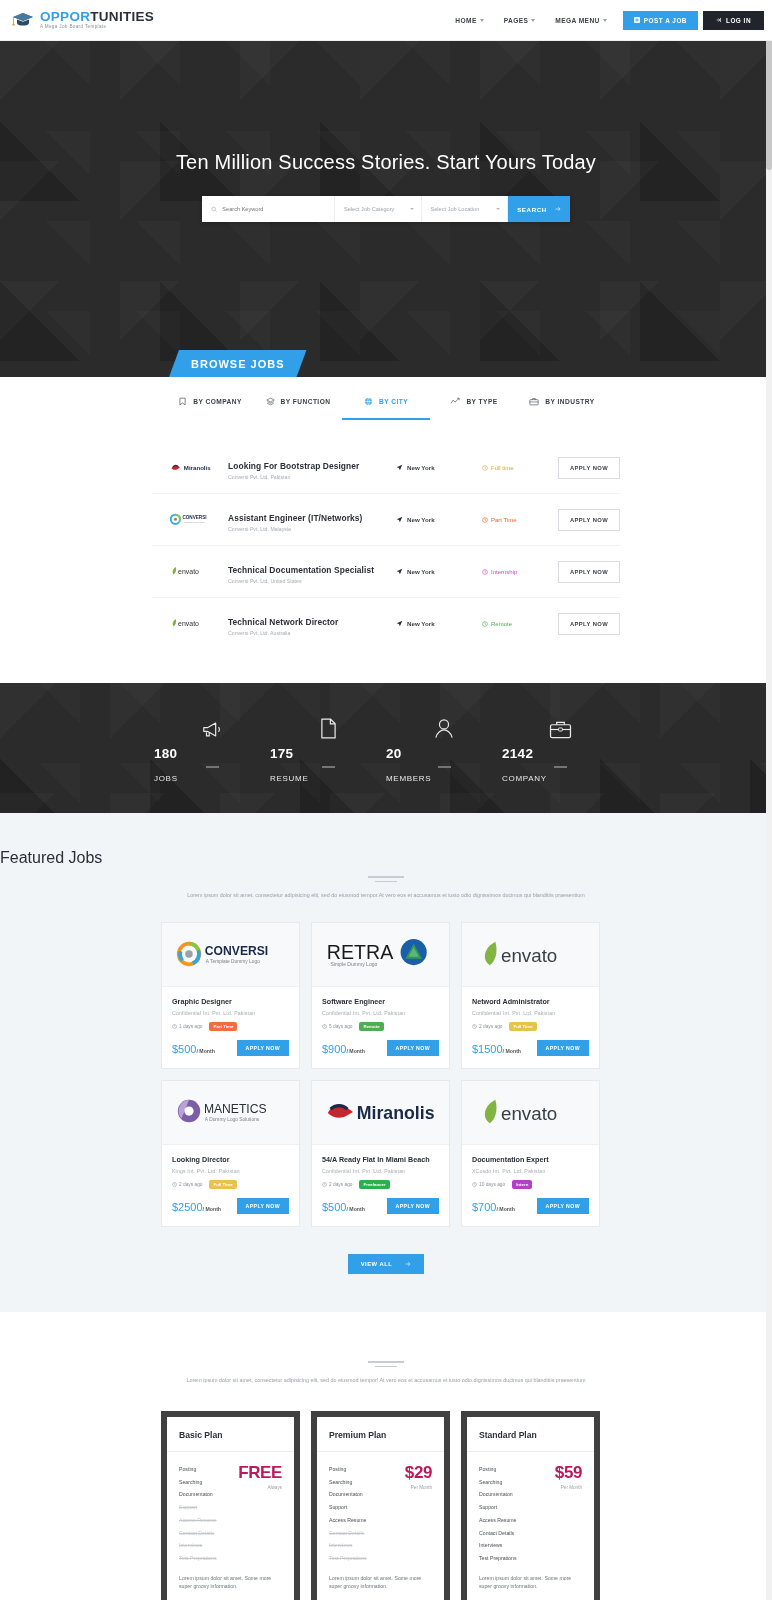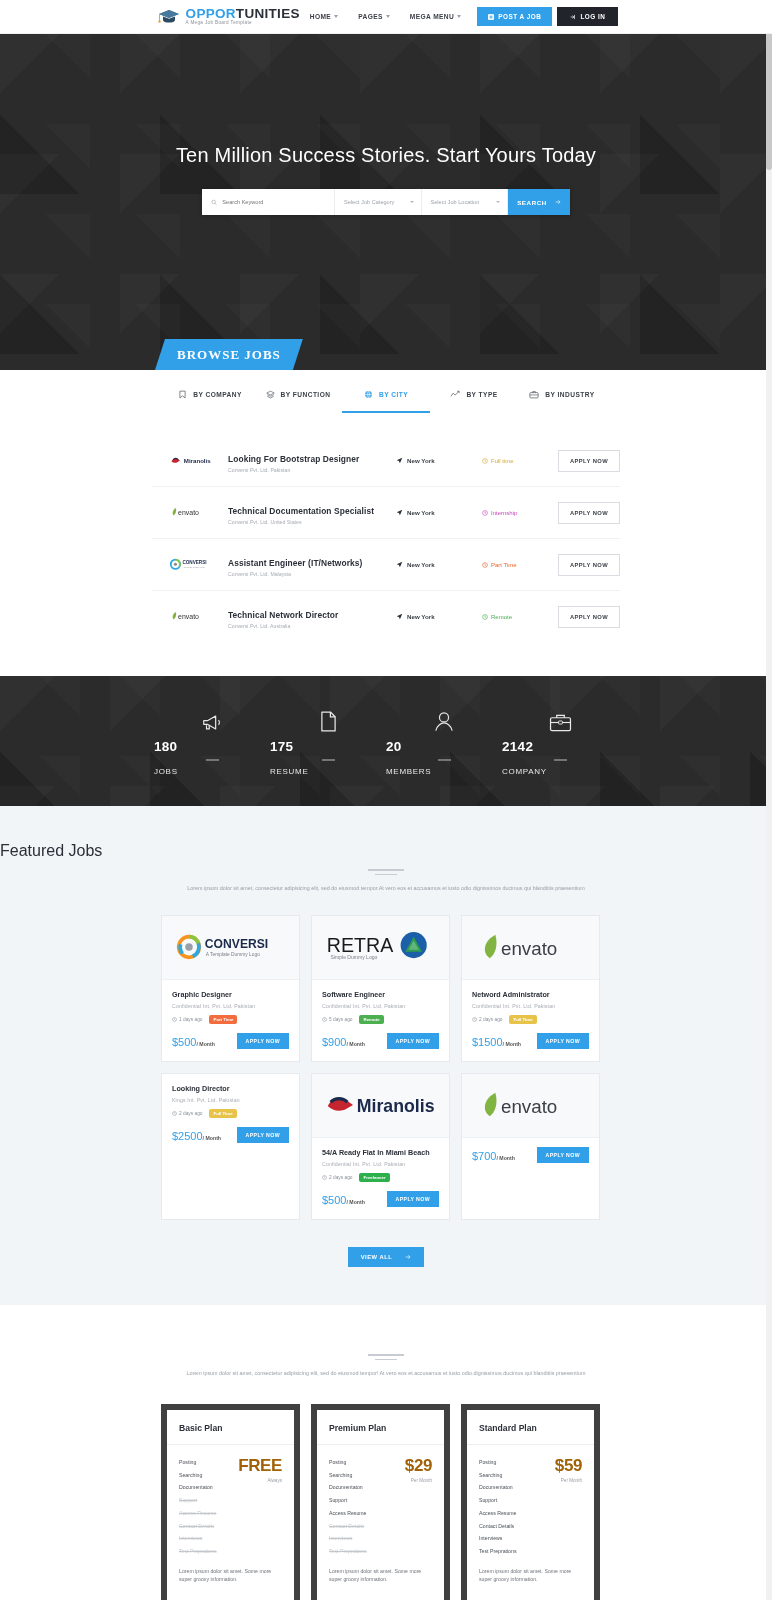--- a/index.html
+++ b/index.html
@@ -7,22 +7,22 @@
   body {
     font-family: "Liberation Sans", sans-serif;
     background: #ffffff;
     color: #333;
     -webkit-font-smoothing: antialiased;
   }
   .page { width: 772px; position: relative; overflow: hidden; }
 
   
   .header {
-    height: 34px; background: #fff; display: flex; align-items: center;
-    justify-content: center; padding: 0 8px 0 10px;
+    height: 41px; background: #fff; display: flex; align-items: center;
+    justify-content: space-between; padding: 0 8px 0 10px;
     border-bottom: 1px solid #f0f0f0; position: relative; z-index: 20;
   }
   .logo { display: flex; align-items: center; gap: 4px; }
   .logo-cap { width: 26px; height: 20px; position: relative; }
   .logo-text { line-height: 1; }
   .logo-title { font-size: 13.5px; font-weight: bold; letter-spacing: .3px; }
   .logo-title .b { color: #32a0e8; }
   .logo-title .d { color: #2b2f38; }
   .logo-sub { font-size: 4.6px; color: #8b9099; letter-spacing: .35px; margin-top: 1px; }
   .nav { display: flex; align-items: center; gap: 0; }
@@ -68,25 +68,24 @@
   .sf-sel {
     flex: 1; display: flex; align-items: center; justify-content: space-between;
     padding: 0 7px 0 9px; border-right: 1px solid #ededed; font-size: 5.6px; color: #9ea3aa; cursor: pointer;
   }
   .sel-caret { width: 0; height: 0; border-left: 2.2px solid transparent; border-right: 2.2px solid transparent; border-top: 2.8px solid #b4b8be; }
   .sf-btn {
     flex: 0 0 62px; background: #32a0e8; color: #fff; font-size: 6.2px; font-weight: bold;
     letter-spacing: .6px; display: flex; align-items: center; justify-content: center; gap: 8px; cursor: pointer;
   }
   .browse-tab {
-    position: absolute; left: 155px; bottom: 0; background: #32a0e8; color: #fff;
-    font-size: 13px; font-weight: bold; letter-spacing: 1px; padding: 8px 22px 7px;
+    position: absolute; left: 169px; bottom: 0; background: #32a0e8; color: #fff;
+    font-size: 11px; font-weight: bold; letter-spacing: 1px; padding: 8px 22px 7px;
     clip-path: polygon(10px 0, 100% 0, calc(100% - 10px) 100%, 0 100%);
     cursor: pointer;
-    font-family: Liberation Serif, serif;
   }
 
   
   .tabs-wrap { background: #fff; }
   .tabs { display: flex; justify-content: center; gap: 0; padding: 14px 0 0; }
   .tab {
     display: flex; align-items: center; gap: 6px; font-size: 6.6px; font-weight: bold;
     letter-spacing: .45px; color: #3a3f47; padding: 6px 0 12px; width: 88px;
     justify-content: center; cursor: pointer; border-bottom: 2px solid transparent;
   }
@@ -161,21 +160,21 @@
   
   .pricing { background: #fff; padding: 40px 0 30px; }
   .plans { width: 450px; margin: 26px auto 0; display: flex; gap: 11px; }
   .plan { width: 139px; border: 6px solid #404040; background: #fff; }
   .plan-name { font-size: 8.6px; font-weight: bold; color: #2b2f38; padding: 13px 12px 11px; border-bottom: 1px solid #eceff2; }
   .plan-body { display: flex; padding: 10px 12px 0; }
   .plan-feats { flex: 1; }
   .feat { font-size: 5.2px; color: #4a4f57; padding: 3.4px 0; }
   .feat.off { color: #c3c7cc; text-decoration: line-through; }
   .plan-price { width: 54px; text-align: right; padding-top: 2px; }
-  .plan-amount { font-size: 17px; font-weight: bold; color: #a16207; letter-spacing: -.4px; line-height: 1; }
+  .plan-amount { font-size: 17px; font-weight: bold; color: #be185d; letter-spacing: -.4px; line-height: 1; }
   .plan-period { font-size: 4.6px; color: #9aa0a8; margin-top: 4px; }
   .plan-note { font-size: 5.2px; color: #6f747b; line-height: 1.55; padding: 9px 12px 14px; }
   .plan-btn {
     background: #32a0e8; color: #fff; font-size: 6.6px; padding: 9px 12px; margin: 6px 0 0;
     display: flex; align-items: center; justify-content: space-between; cursor: pointer;
   }
   .scrollbar { position: absolute; right: 0; top: 0; width: 6px; height: 1600px; background: #f1f1f1; }
   .scrollthumb { position: absolute; right: 0; top: 0; width: 6px; height: 170px; background: #c8c8c8; border-radius: 3px; }
 </style>
 </head>
@@ -325,47 +324,20 @@
             <circle cx="5" cy="5" r="4" stroke="currentColor" stroke-width="1" fill="none"></circle>
             <path d="M5 2.6V5l1.8 1.2" stroke="currentColor" stroke-width="1" fill="none"></path>
           </svg>
         <span>Full time</span>
       </div>
       <div class="job-apply">APPLY NOW</div>
     </div>
 
     <div class="jobrow">
       <div class="job-logo">
-        <svg width="44" height="13" viewBox="0 0 60 16">
-            <path d="M5 12c-3-3-1-8 3-10 1 4 0 8-3 10z" fill="#81b441"></path>
-            <text x="11" y="12" font-family="Liberation Sans, sans-serif" font-size="9.5" fill="#333">envato</text>
-          </svg>
-      </div>
-      <div class="job-main">
-        <div class="job-title">Technical Documentation Specialist</div>
-        <div class="job-company">Conversi Pvt. Ltd. United States</div>
-      </div>
-      <div class="job-loc">
-        <svg width="7" height="7" viewBox="0 0 10 10">
-            <path d="M9 1L1 4.6l3.2 1.2L5.6 9z" fill="#2b2f38"></path>
-          </svg>
-        <span>New York</span>
-      </div>
-      <div class="job-type" style="color:#c44bbd">
-        <svg width="6" height="6" viewBox="0 0 10 10">
-            <circle cx="5" cy="5" r="4" stroke="currentColor" stroke-width="1" fill="none"></circle>
-            <path d="M5 2.6V5l1.8 1.2" stroke="currentColor" stroke-width="1" fill="none"></path>
-          </svg>
-        <span>Internship</span>
-      </div>
-      <div class="job-apply">APPLY NOW</div>
-    </div>
-
-    <div class="jobrow">
-      <div class="job-logo">
         <svg width="48" height="14" viewBox="0 0 62 18">
             <circle cx="7" cy="8" r="6" fill="none" stroke="#2fa8e0" stroke-width="2.4"></circle>
             <path d="M7 2a6 6 0 015 9" stroke="#8cc63f" stroke-width="2.4" fill="none"></path>
             <circle cx="7" cy="8" r="2" fill="#888"></circle>
             <text x="16" y="8" font-family="Liberation Sans, sans-serif" font-size="6" font-weight="bold" fill="#1b2a4a">CONVERSI</text>
             <text x="16" y="13" font-family="Liberation Sans, sans-serif" font-size="2.6" fill="#9aa0a8">A Template Dummy Logo</text>
           </svg>
       </div>
       <div class="job-main">
         <div class="job-title">Assistant Engineer (IT/Networks)</div>
@@ -376,20 +348,47 @@
             <path d="M9 1L1 4.6l3.2 1.2L5.6 9z" fill="#2b2f38"></path>
           </svg>
         <span>New York</span>
       </div>
       <div class="job-type" style="color:#e8652a">
         <svg width="6" height="6" viewBox="0 0 10 10">
             <circle cx="5" cy="5" r="4" stroke="currentColor" stroke-width="1" fill="none"></circle>
             <path d="M5 2.6V5l1.8 1.2" stroke="currentColor" stroke-width="1" fill="none"></path>
           </svg>
         <span>Part Time</span>
+      </div>
+      <div class="job-apply">APPLY NOW</div>
+    </div>
+
+    <div class="jobrow">
+      <div class="job-logo">
+        <svg width="44" height="13" viewBox="0 0 60 16">
+            <path d="M5 12c-3-3-1-8 3-10 1 4 0 8-3 10z" fill="#81b441"></path>
+            <text x="11" y="12" font-family="Liberation Sans, sans-serif" font-size="9.5" fill="#333">envato</text>
+          </svg>
+      </div>
+      <div class="job-main">
+        <div class="job-title">Technical Documentation Specialist</div>
+        <div class="job-company">Conversi Pvt. Ltd. United States</div>
+      </div>
+      <div class="job-loc">
+        <svg width="7" height="7" viewBox="0 0 10 10">
+            <path d="M9 1L1 4.6l3.2 1.2L5.6 9z" fill="#2b2f38"></path>
+          </svg>
+        <span>New York</span>
+      </div>
+      <div class="job-type" style="color:#c44bbd">
+        <svg width="6" height="6" viewBox="0 0 10 10">
+            <circle cx="5" cy="5" r="4" stroke="currentColor" stroke-width="1" fill="none"></circle>
+            <path d="M5 2.6V5l1.8 1.2" stroke="currentColor" stroke-width="1" fill="none"></path>
+          </svg>
+        <span>Internship</span>
       </div>
       <div class="job-apply">APPLY NOW</div>
     </div>
 
     <div class="jobrow">
       <div class="job-logo">
         <svg width="44" height="13" viewBox="0 0 60 16">
             <path d="M5 12c-3-3-1-8 3-10 1 4 0 8-3 10z" fill="#81b441"></path>
             <text x="11" y="12" font-family="Liberation Sans, sans-serif" font-size="9.5" fill="#333">envato</text>
           </svg>
@@ -561,20 +560,29 @@
         </div>
         <div class="card-foot">
           <div>
             <span class="price">$1500</span><span class="price-per">/ Month</span>
           </div>
           <div class="apply-blue">APPLY NOW</div>
         </div>
       </div>
 
       <div class="card">
+        <div class="card-logo">
+          <svg width="112" height="30" viewBox="0 0 120 32">
+              <circle cx="15" cy="15" r="12" fill="#7b5ea7"></circle>
+              <path d="M15 3a12 12 0 00-8 20z" fill="#b9a3d6"></path>
+              <circle cx="15" cy="15" r="5" fill="#fff"></circle>
+              <text x="31" y="17" font-family="Liberation Sans, sans-serif" font-size="13" fill="#2b2f38">MANETICS</text>
+              <text x="32" y="26" font-family="Liberation Sans, sans-serif" font-size="5.2" fill="#7a8088">A Dummy Logo Solutions</text>
+            </svg>
+        </div>
         <div class="card-body">
           <div class="card-title">Looking Director</div>
           <div class="card-company">Kings Int. Pvt. Ltd. Pakistan</div>
           <div class="card-meta">
             <span class="card-days">
               <svg width="5" height="5" viewBox="0 0 10 10">
                   <circle cx="5" cy="5" r="4" stroke="#8a9099" stroke-width="1" fill="none"></circle>
                   <path d="M5 2.6V5l1.8 1.2" stroke="#8a9099" stroke-width="1" fill="none"></path>
                 </svg>
               <span>2 days ago</span>
@@ -620,20 +628,34 @@
         </div>
       </div>
 
       <div class="card">
         <div class="card-logo">
           <svg width="110" height="30" viewBox="0 0 116 32">
               <path d="M14 28C5 22 8 9 20 3c3 11 0 21-6 25z" fill="#81b441"></path>
               <text x="26" y="24" font-family="Liberation Sans, sans-serif" font-size="20" fill="#3a3f47">envato</text>
             </svg>
         </div>
+        <div class="card-body">
+          <div class="card-title">Documentation Expert</div>
+          <div class="card-company">XCosdo Int. Pvt. Ltd. Pakistan</div>
+          <div class="card-meta">
+            <span class="card-days">
+              <svg width="5" height="5" viewBox="0 0 10 10">
+                  <circle cx="5" cy="5" r="4" stroke="#8a9099" stroke-width="1" fill="none"></circle>
+                  <path d="M5 2.6V5l1.8 1.2" stroke="#8a9099" stroke-width="1" fill="none"></path>
+                </svg>
+              <span>10 days ago</span>
+            </span>
+            <span class="badge" style="background:#b23fc6">Intern</span>
+          </div>
+        </div>
         <div class="card-foot">
           <div>
             <span class="price">$700</span><span class="price-per">/ Month</span>
           </div>
           <div class="apply-blue">APPLY NOW</div>
         </div>
       </div>
 
     </div>
 

